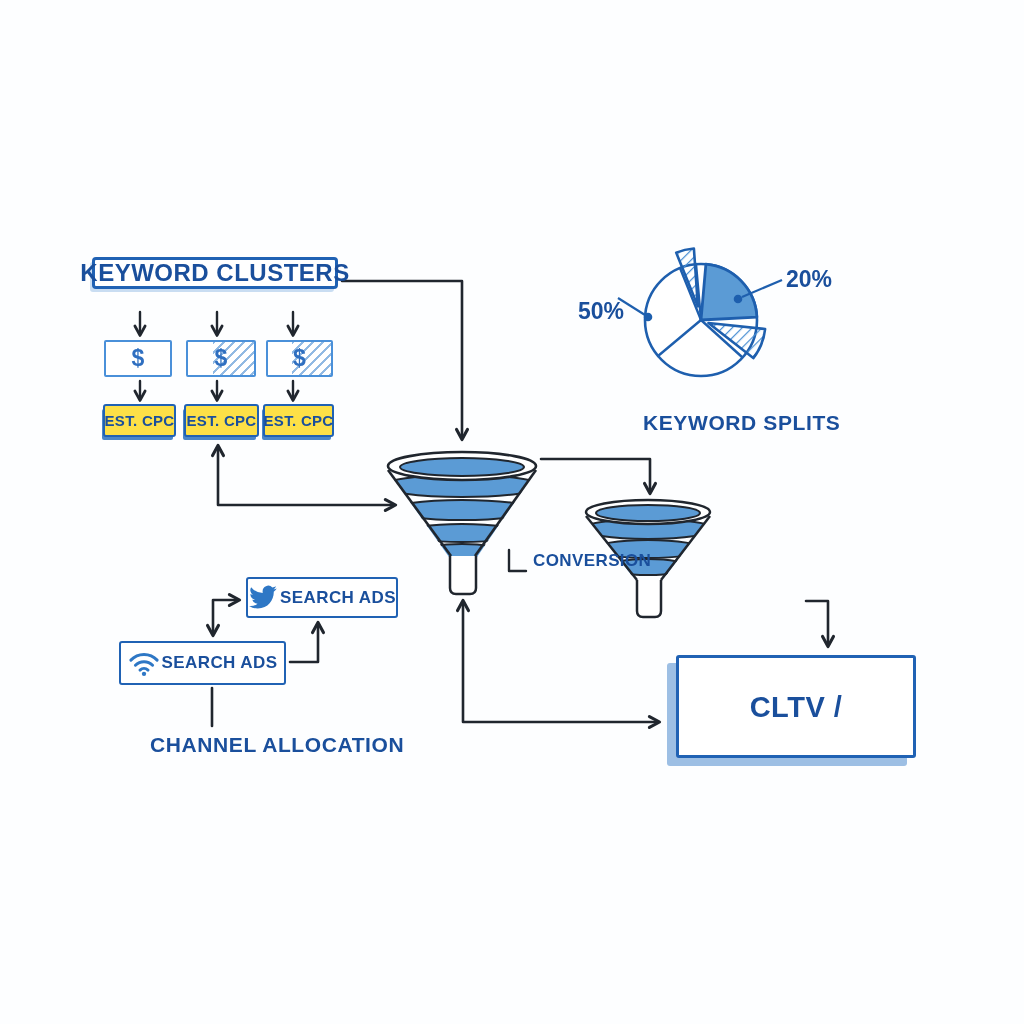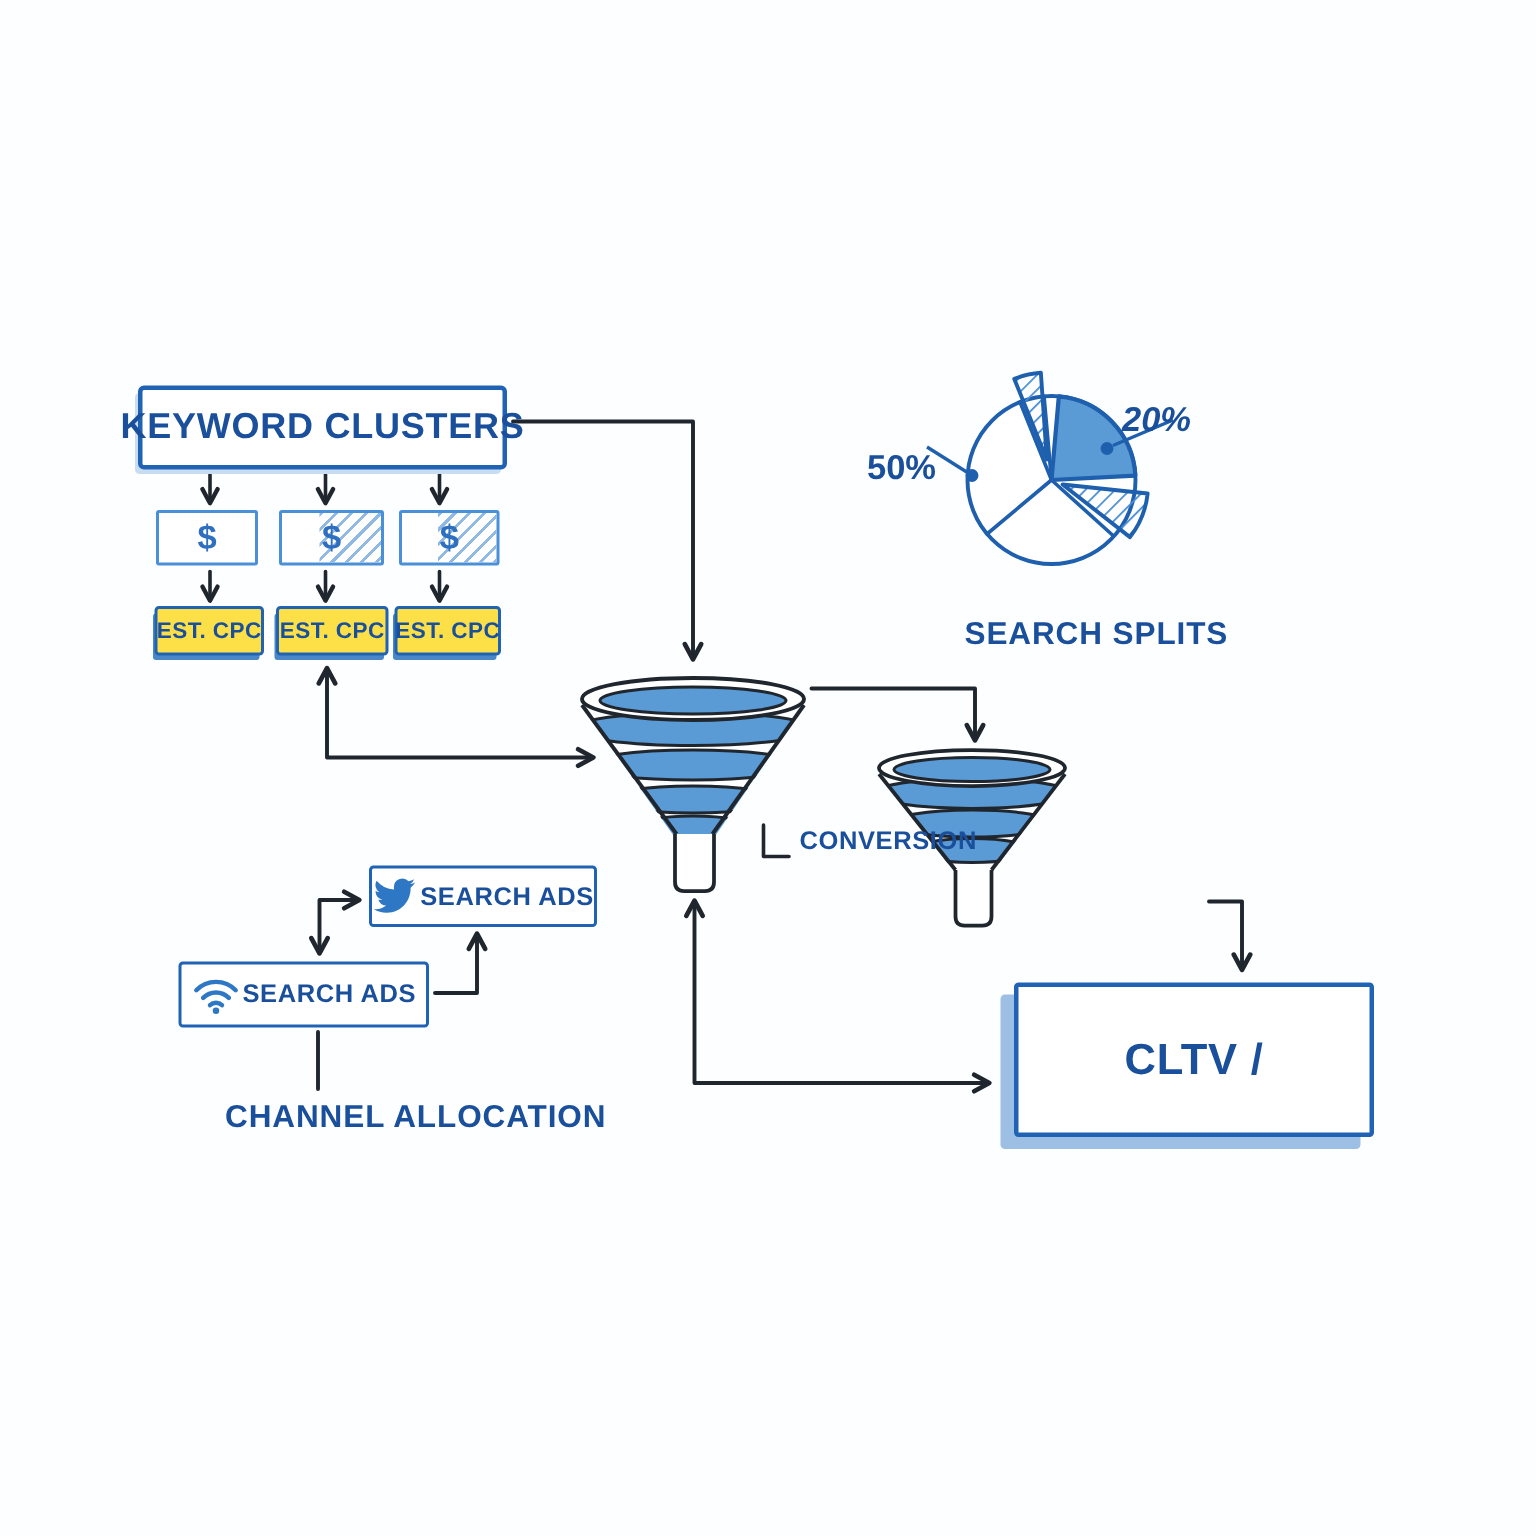--- a/index.html
+++ b/index.html
@@ -129,21 +129,21 @@
 
       <g stroke="#1e5fae" stroke-width="2.2" fill="#1e5fae">
         <path d="M618 298 L645 315" fill="none"></path>
           <circle cx="648" cy="317" r="3.2"></circle>
         <path d="M782 280 L742 297" fill="none"></path>
           <circle cx="738" cy="299" r="3.2"></circle>
       </g>
     </g>
   </svg>
 
-  <div class="hbox title-box" style="left:92px;top:257px;width:246px;height:56px;">
+  <div class="hbox title-box" style="left:92px;top:257px;width:246px;height:32px;">
     <span class="kw-label">KEYWORD CLUSTERS</span>
   </div>
 
   <div class="dollar-box" style="left:104px;top:340px;width:68px;height:37px;">
     <span class="dollar">$</span>
   </div>
   <div class="dollar-box" style="left:186px;top:340px;width:70px;height:37px;">
     <span class="hatchfill"></span>
     <span class="dollar">$</span>
   </div>
@@ -156,22 +156,22 @@
     <span class="cpc-label">EST. CPC</span>
   </div>
   <div class="cpc-box" style="left:184px;top:404px;width:75px;height:33px;">
     <span class="cpc-label">EST. CPC</span>
   </div>
   <div class="cpc-box" style="left:263px;top:404px;width:71px;height:33px;">
     <span class="cpc-label">EST. CPC</span>
   </div>
 
   <div class="txt pie-pct" style="left:578px;top:298px;">50%</div>
-  <div class="txt pie-pct" style="left:748px;top:266px;font-style:italic;">20%</div>
-  <div class="txt cap" style="left:643px;top:411px;">SEARCH SPLITS</div>
+  <div class="txt pie-pct" style="left:786px;top:266px;">20%</div>
+  <div class="txt cap" style="left:643px;top:411px;">KEYWORD SPLITS</div>
 
   <div class="txt" style="left:533px;top:551px;font-size:17px;letter-spacing:.4px;">CONVERSION</div>
 
   <div class="ads-box" style="left:246px;top:577px;width:152px;height:41px;">
     <svg width="30" height="26" viewBox="0 0 24 20">
       <path fill="#2e77c5" d="M23 2.3c-.8.4-1.7.6-2.6.8A4.6 4.6 0 0 0 22.4.5a9 9 0 0 1-2.9 1.1A4.5 4.5 0 0 0 11.7 5c0 .4 0 .7.1 1A12.8 12.8 0 0 1 2.5 1.3 4.5 4.5 0 0 0 3.9 7.4a4.5 4.5 0 0 1-2-.6v.1c0 2.2 1.5 4 3.6 4.4-.4.1-.8.2-1.2.2-.3 0-.6 0-.9-.1a4.5 4.5 0 0 0 4.2 3.1A9.1 9.1 0 0 1 .9 16.4 12.7 12.7 0 0 0 7.8 18.4c8.3 0 12.8-6.9 12.8-12.8v-.6A9.2 9.2 0 0 0 23 2.3z"></path>
     </svg>
     <span class="ads-label">SEARCH ADS</span>
   </div>
 

